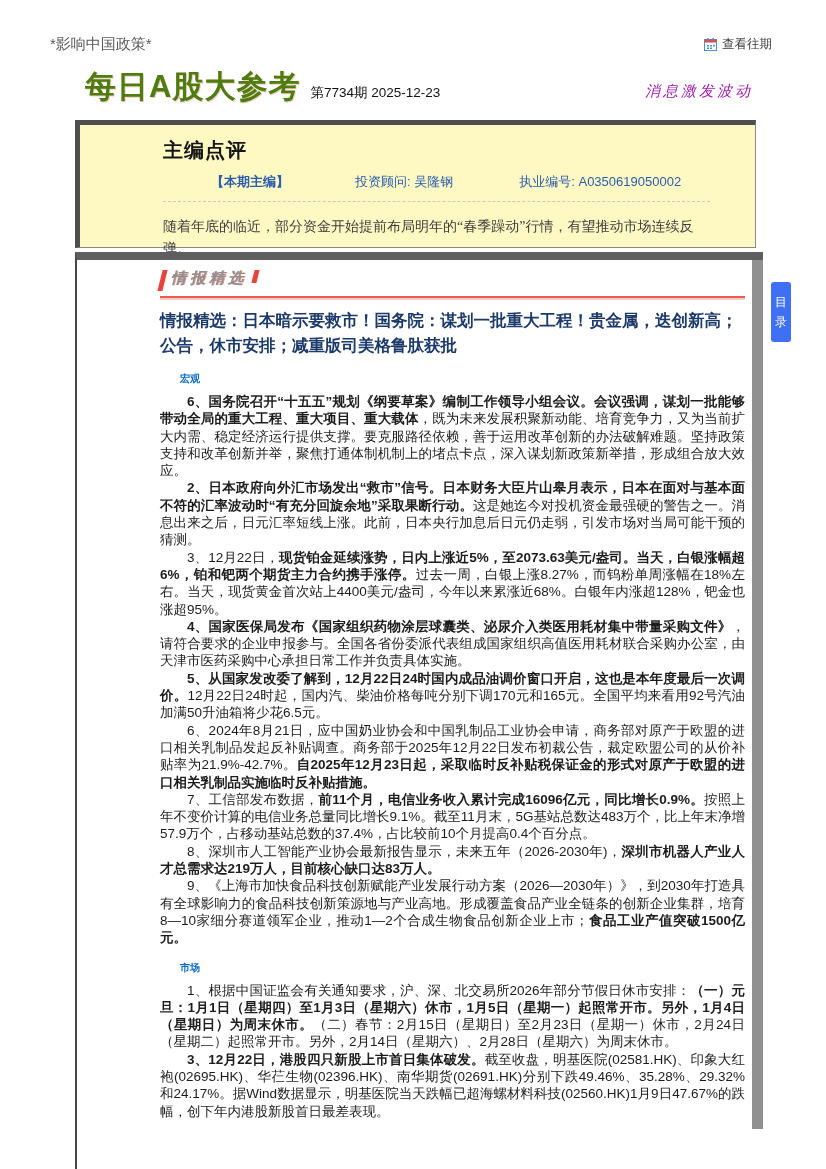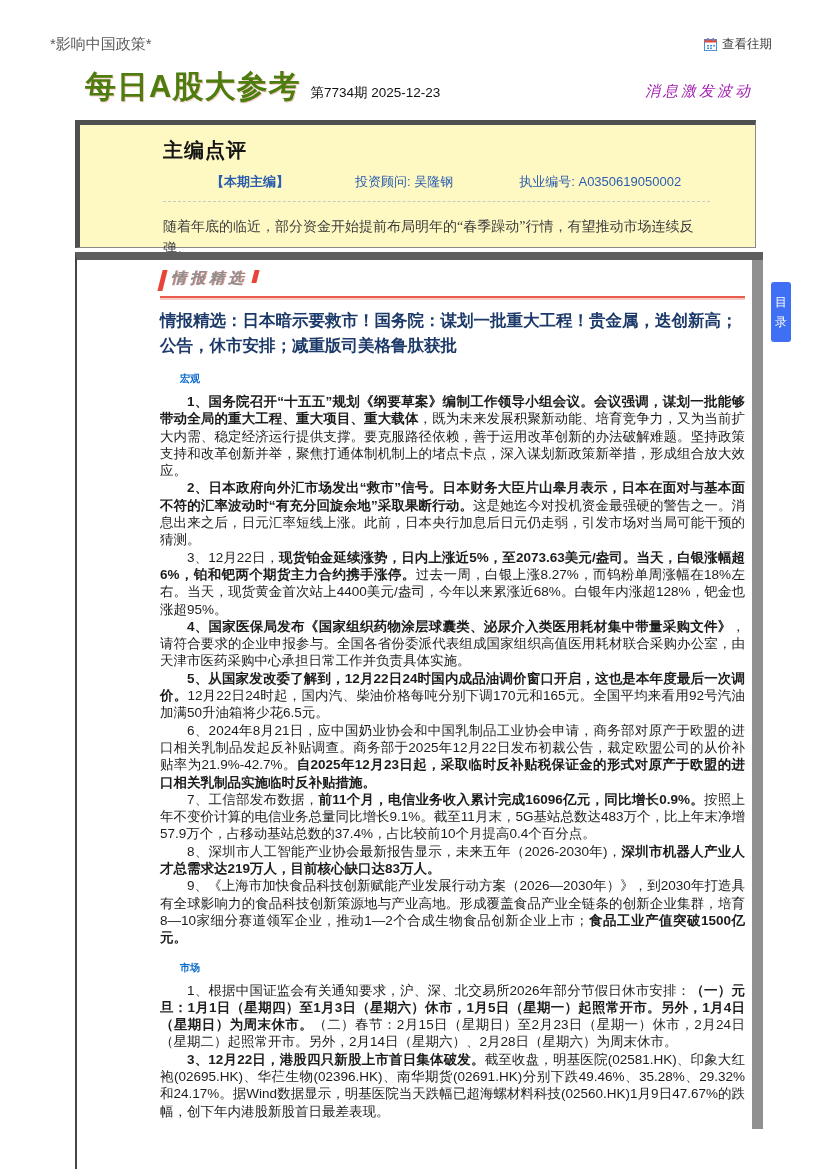--- a/index.html
+++ b/index.html
@@ -92,21 +92,21 @@
 <div class="intel-box">
   <div class="intel-tag-row">
     <span class="flag flag-l"></span>
     <span class="intel-tag">情报精选</span>
     <span class="flag flag-r"></span>
   </div>
   <div class="intel-rule"></div>
   <div class="intel-headline">情报精选：日本暗示要救市！国务院：谋划一批重大工程！贵金属，迭创新高；公告，休市安排；减重版司美格鲁肽获批</div>
   <div>
       <div class="section-label">宏观</div>
-      <p class="news-item"><span class="seg-bold">1、国务院召开“十五五”规划《纲要草案》编制工作领导小组会议。会议强调，谋划一批能够带动全局的重大工程、重大项目、重大载体</span><span>，既为未来发展积聚新动能、培育竞争力，又为当前扩大内需、稳定经济运行提供支撑。要克服路径依赖，善于运用改革创新的办法破解难题。坚持政策支持和改革创新并举，聚焦打通体制机制上的堵点卡点，深入谋划新政策新举措，形成组合放大效应。</span></p>
+      <p class="news-item"><span class="seg-bold">6、国务院召开“十五五”规划《纲要草案》编制工作领导小组会议。会议强调，谋划一批能够带动全局的重大工程、重大项目、重大载体</span><span>，既为未来发展积聚新动能、培育竞争力，又为当前扩大内需、稳定经济运行提供支撑。要克服路径依赖，善于运用改革创新的办法破解难题。坚持政策支持和改革创新并举，聚焦打通体制机制上的堵点卡点，深入谋划新政策新举措，形成组合放大效应。</span></p>
       <p class="news-item"><span class="seg-bold">2、日本政府向外汇市场发出“救市”信号。日本财务大臣片山皋月表示，日本在面对与基本面不符的汇率波动时“有充分回旋余地”采取果断行动。</span><span>这是她迄今对投机资金最强硬的警告之一。消息出来之后，日元汇率短线上涨。此前，日本央行加息后日元仍走弱，引发市场对当局可能干预的猜测。</span></p>
       <p class="news-item"><span>3、12月22日，</span><span class="seg-bold">现货铂金延续涨势，日内上涨近5%，至2073.63美元/盎司。当天，白银涨幅超6%，铂和钯两个期货主力合约携手涨停。</span><span>过去一周，白银上涨8.27%，而钨粉单周涨幅在18%左右。当天，现货黄金首次站上4400美元/盎司，今年以来累涨近68%。白银年内涨超128%，钯金也涨超95%。</span></p>
       <p class="news-item"><span class="seg-bold">4、国家医保局发布《国家组织药物涂层球囊类、泌尿介入类医用耗材集中带量采购文件》</span><span>，请符合要求的企业申报参与。全国各省份委派代表组成国家组织高值医用耗材联合采购办公室，由天津市医药采购中心承担日常工作并负责具体实施。</span></p>
       <p class="news-item"><span class="seg-bold">5、从国家发改委了解到，12月22日24时国内成品油调价窗口开启，这也是本年度最后一次调价。</span><span>12月22日24时起，国内汽、柴油价格每吨分别下调170元和165元。全国平均来看用92号汽油加满50升油箱将少花6.5元。</span></p>
       <p class="news-item"><span>6、2024年8月21日，应中国奶业协会和中国乳制品工业协会申请，商务部对原产于欧盟的进口相关乳制品发起反补贴调查。商务部于2025年12月22日发布初裁公告，裁定欧盟公司的从价补贴率为21.9%-42.7%。</span><span class="seg-bold">自2025年12月23日起，采取临时反补贴税保证金的形式对原产于欧盟的进口相关乳制品实施临时反补贴措施。</span></p>
       <p class="news-item"><span>7、工信部发布数据，</span><span class="seg-bold">前11个月，电信业务收入累计完成16096亿元，同比增长0.9%。</span><span>按照上年不变价计算的电信业务总量同比增长9.1%。截至11月末，5G基站总数达483万个，比上年末净增57.9万个，占移动基站总数的37.4%，占比较前10个月提高0.4个百分点。</span></p>
       <p class="news-item"><span>8、深圳市人工智能产业协会最新报告显示，未来五年（2026-2030年)，</span><span class="seg-bold">深圳市机器人产业人才总需求达219万人，目前核心缺口达83万人。</span></p>
       <p class="news-item"><span>9、《上海市加快食品科技创新赋能产业发展行动方案（2026—2030年）》，到2030年打造具有全球影响力的食品科技创新策源地与产业高地。形成覆盖食品产业全链条的创新企业集群，培育8—10家细分赛道领军企业，推动1—2个合成生物食品创新企业上市；</span><span class="seg-bold">食品工业产值突破1500亿元。</span></p>
       <div class="section-label">市场</div>
       <p class="news-item"><span>1、根据中国证监会有关通知要求，沪、深、北交易所2026年部分节假日休市安排：</span><span class="seg-bold">（一）元旦：1月1日（星期四）至1月3日（星期六）休市，1月5日（星期一）起照常开市。另外，1月4日（星期日）为周末休市。</span><span>（二）春节：2月15日（星期日）至2月23日（星期一）休市，2月24日（星期二）起照常开市。另外，2月14日（星期六）、2月28日（星期六）为周末休市。</span></p>

